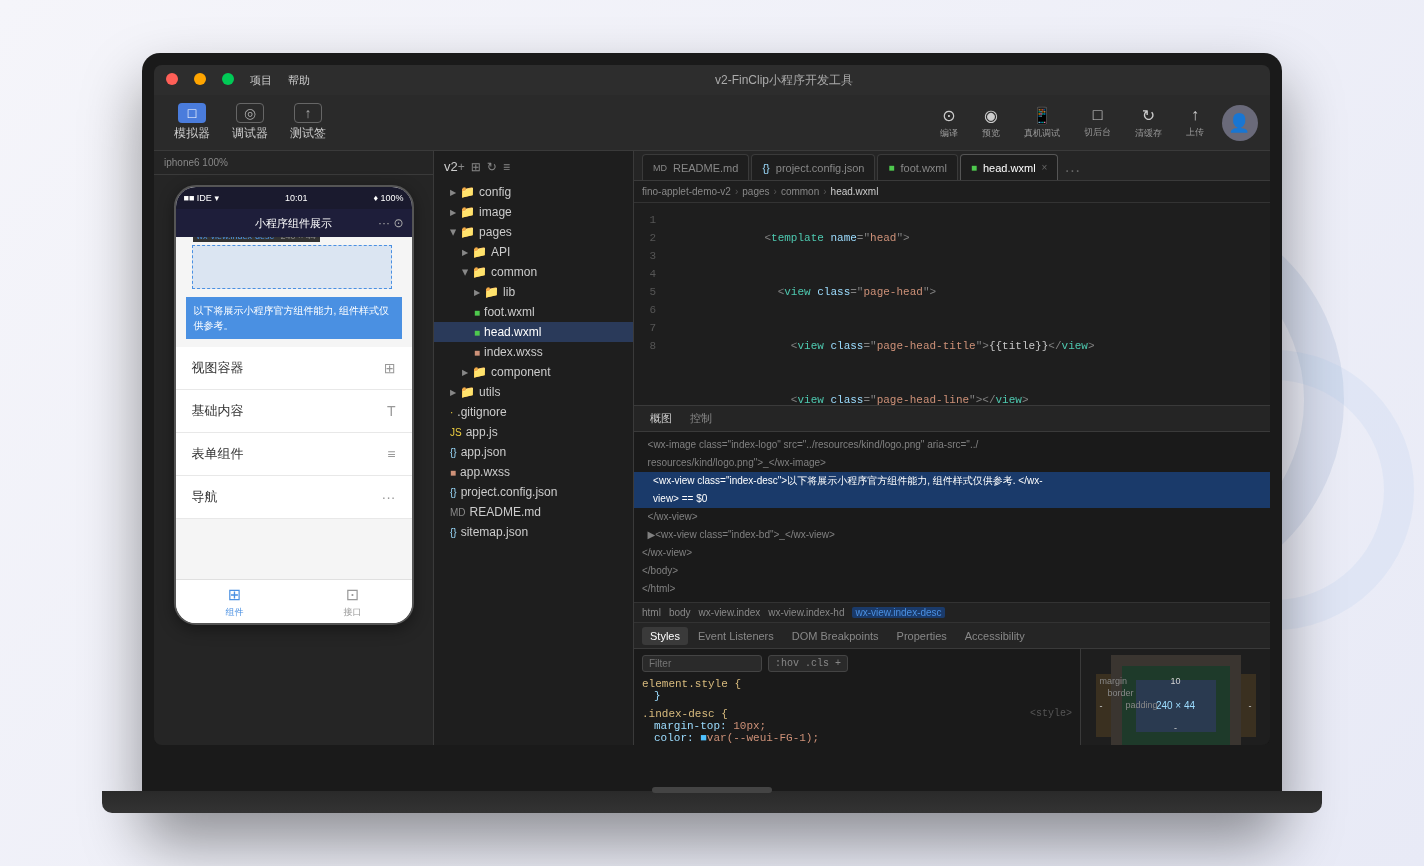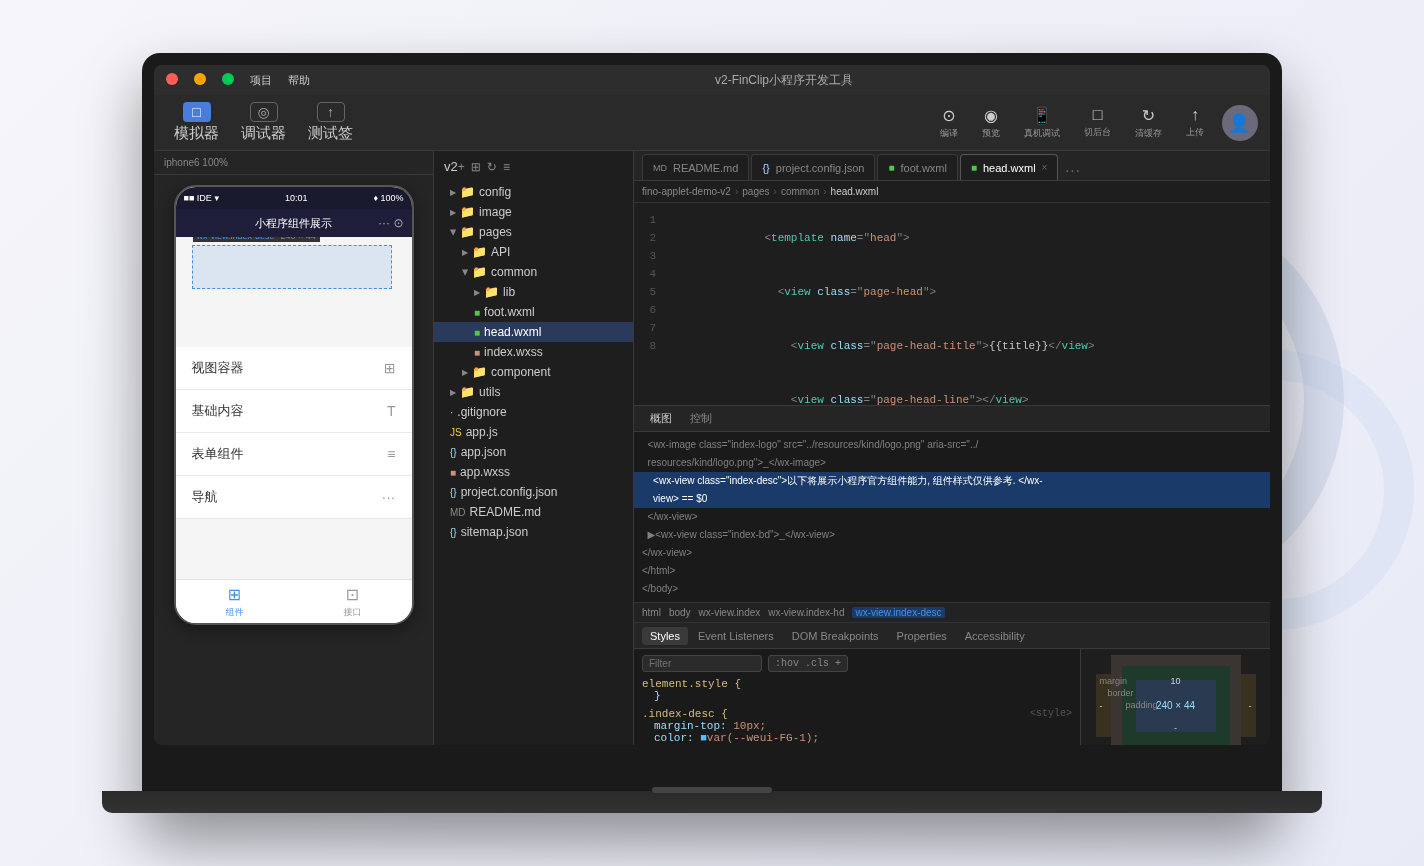--- a/index.html
+++ b/index.html
@@ -136,21 +136,21 @@
     }
     .toolbar-btn-icon {
       width: 28px; height: 20px;
       border-radius: 4px;
       display: flex;
       align-items: center;
       justify-content: center;
       font-size: 14px;
     }
     .toolbar-btn-label {
-      font-size: 15px;
+      font-size: 12px;
       color: #ccc;
     }
     .btn-blue { background: #4a7cdc; color: white; }
     .btn-outline { background: transparent; border: 1.5px solid #666; color: #aaa; }
     .toolbar-spacer { flex: 1; }
     .toolbar-actions {
       display: flex;
       gap: 4px;
       align-items: center;
     }
@@ -755,20 +755,23 @@
           </div>
           <div class="phone-content">
 
             <div class="element-highlight">
               <span class="element-label">
                 <span>wx-view.index-desc</span>
                 <span class="element-size">240 × 44</span>
               </span>
             </div>
 
+            <div class="selected-text">
+              <span>以下将展示小程序官方组件能力, 组件样式仅供参考。</span>
+            </div>
 
             <div class="phone-nav-items" style="top:110px; position:absolute; left:0; right:0;">
               <div class="nav-item">
                 <span>视图容器</span>
                 <span class="nav-item-icon">⊞</span>
               </div>
               <div class="nav-item">
                 <span>基础内容</span>
                 <span class="nav-item-icon">T</span>
               </div>
@@ -957,22 +960,22 @@
           </div>
 
           <div class="html-view" style="background:#1a1a1a; padding:4px 0; border-bottom:1px solid #333;">
             <div class="code-html-line">  &lt;wx-image class="index-logo" src="../resources/kind/logo.png" aria-src="../</div>
             <div class="code-html-line">  resources/kind/logo.png"&gt;_&lt;/wx-image&gt;</div>
             <div class="code-html-line selected-node">    &lt;wx-view class="index-desc"&gt;以下将展示小程序官方组件能力, 组件样式仅供参考. &lt;/wx-</div>
             <div class="code-html-line selected-node">    view&gt; == $0</div>
             <div class="code-html-line">  &lt;/wx-view&gt;</div>
             <div class="code-html-line">  ▶&lt;wx-view class="index-bd"&gt;_&lt;/wx-view&gt;</div>
             <div class="code-html-line">&lt;/wx-view&gt;</div>
+            <div class="code-html-line">&lt;/body&gt;</div>
             <div class="code-html-line">&lt;/html&gt;</div>
-            <div class="code-html-line">&lt;/body&gt;</div>
           </div>
 
           <div class="element-path">
             <span class="path-item">html</span>
             <span class="path-sep"> </span>
             <span class="path-item">body</span>
             <span class="path-sep"> </span>
             <span class="path-item">wx-view.index</span>
             <span class="path-sep"> </span>
             <span class="path-item">wx-view.index-hd</span>

